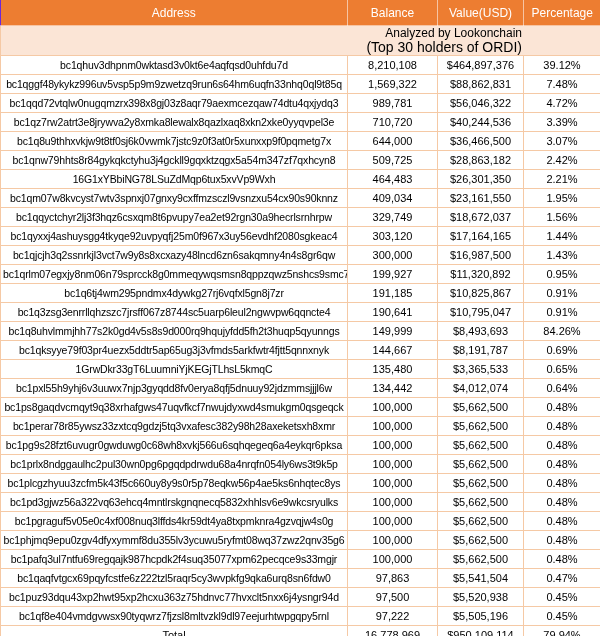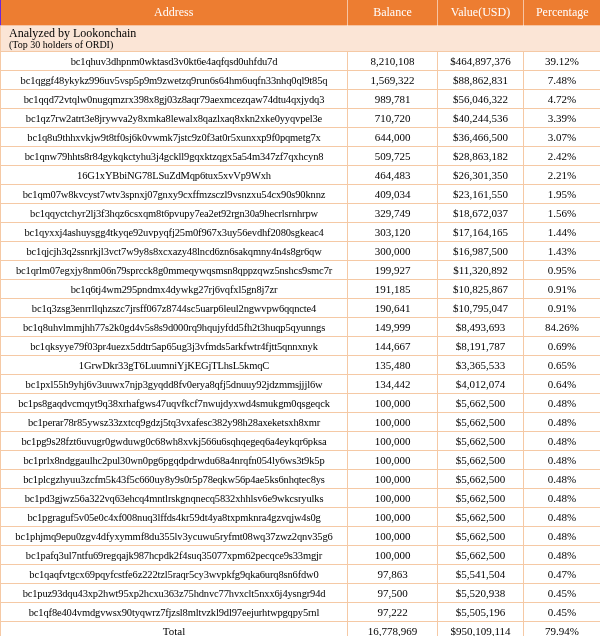--- a/index.html
+++ b/index.html
@@ -6,21 +6,21 @@
     --header_bg:#ED7D31;
     --header_text:#FFFFFF;
     --subheader_bg:#FBE5D6;
     --border:#F5C9A5;
     --body_text:#000000;
     --row_bg:#FFFFFF;
   }
   html,body{margin:0;padding:0;background:#fff;}
   .sheet{
     width:600px;height:636px;overflow:hidden;
-    font-family:Liberation Serif, serif;
+    font-family:Liberation Sans, sans-serif;
     color:var(--body_text);
     background:#6d28d9;
   }
   table{
     border-collapse:collapse;table-layout:fixed;width:600px;
   }
   col.c-address{width:347px;}
   col.c-balance{width:90px;}
   col.c-value{width:86px;}
   col.c-pct{width:77px;}
@@ -33,27 +33,27 @@
     border:1px solid rgba(255,255,255,0.55);
     border-top:none;
     text-align:center;
     padding:0;
   }
   thead th:first-child{border-left:none;}
   thead th:last-child{border-right:none;}
   tr.subheader td{
     background:var(--subheader_bg);
     border:1px solid var(--border);
-    text-align:left;
+    text-align:right;
     height:21px;
     padding:1px 78px 1px 8px;
     line-height:1.05;
   }
   .sub-title{font-size:12px;display:block;}
-  .sub-note{font-size:10px;display:block;}
+  .sub-note{font-size:14px;display:block;}
   tbody td, tfoot td{
     background:var(--row_bg);
     border:1px solid var(--border);
     text-align:center;
     height:18px;
     padding:0 2px;
     font-size:11px;
     overflow:hidden;
     white-space:nowrap;
   }

